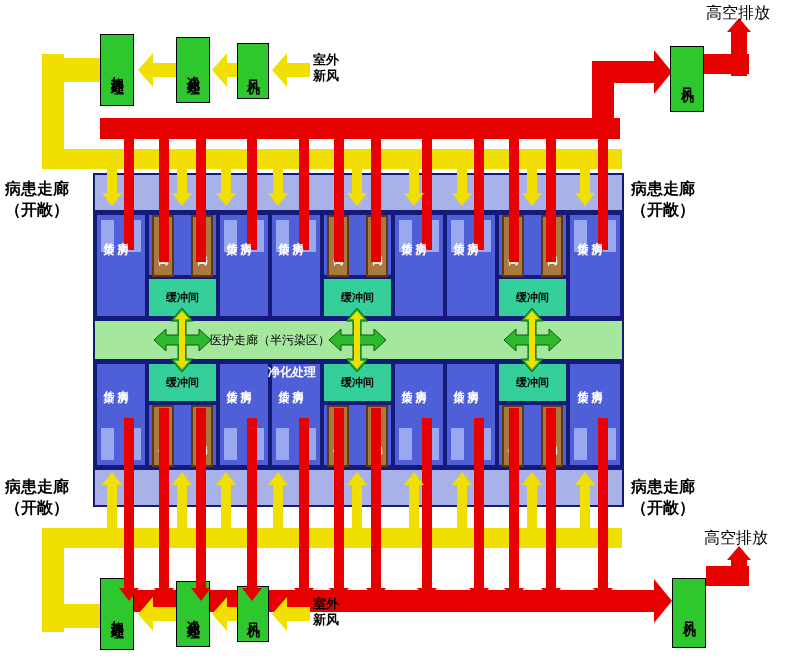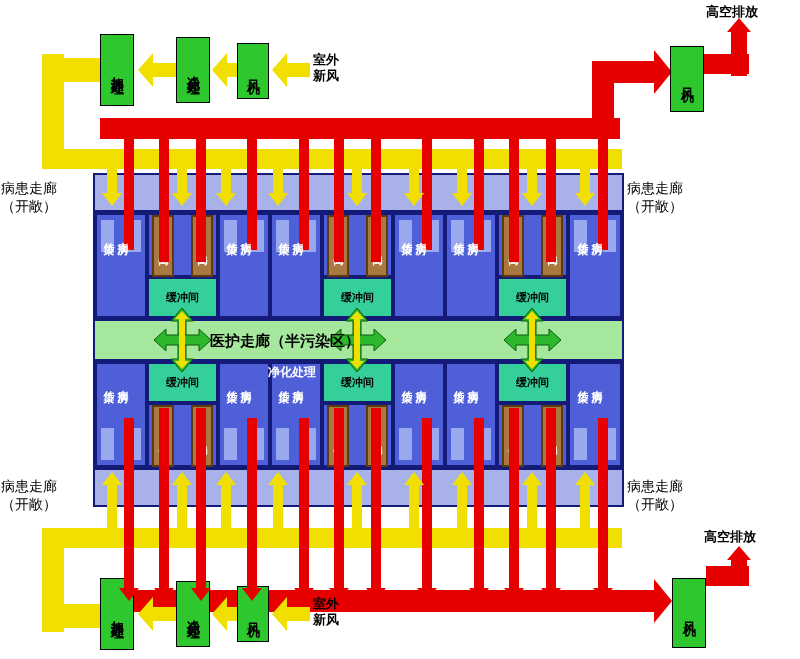--- a/index.html
+++ b/index.html
@@ -30,25 +30,25 @@
   .bath{position:absolute;background:var(--bath);border:2px solid #5e3a12;box-sizing:border-box;z-index:3}
   .bufroom{position:absolute;background:var(--buf);border:2px solid #141a78;box-sizing:border-box;z-index:3}
   .flexc{display:flex;align-items:center;justify-content:center}
   .ebox{position:absolute;background:var(--grn);border:1px solid #000;z-index:3;box-sizing:border-box;
         display:flex;align-items:center;justify-content:center}
   .vtext{writing-mode:vertical-lr;font-weight:bold;font-size:13px;letter-spacing:2px}
   .wlabel{writing-mode:vertical-lr;white-space:pre-line;color:#fff;font-weight:bold;
           font-size:11px;line-height:14px;letter-spacing:2px}
   .blabel{writing-mode:vertical-lr;color:#fff;font-weight:bold;font-size:10px;letter-spacing:1px;z-index:6;position:relative}
   .bflabel{font-size:11px;font-weight:bold;color:#000;z-index:6;position:relative}
-  .clabel{position:absolute;width:72px;text-align:left;font-weight:normal;font-size:14px;line-height:1.3;z-index:6}
+  .clabel{position:absolute;width:72px;text-align:center;font-weight:bold;font-size:16px;line-height:1.3;z-index:6}
   .clabel span{display:block}
-  .stafflabel{position:absolute;font-weight:bold;font-size:15px;z-index:6}
+  .stafflabel{position:absolute;font-weight:normal;font-size:12px;z-index:6}
   .semilabel{position:absolute;font-weight:bold;font-size:12px;color:#fff;z-index:6}
-  .extext{position:absolute;font-weight:bold;font-size:13px;z-index:3}
+  .extext{position:absolute;font-weight:normal;font-size:16px;z-index:3}
   .fresh{position:absolute;width:30px;text-align:center;font-weight:bold;font-size:13px;line-height:1.25;z-index:3}
   .triR{position:absolute;width:0;height:0;border-top:22px solid transparent;
         border-bottom:22px solid transparent;border-left:18px solid var(--red);z-index:1}
   .triU{position:absolute;width:0;height:0;border-left:12px solid transparent;
         border-right:12px solid transparent;border-bottom:14px solid var(--red);z-index:1}
   .hUp,.hDn,.hLt,.shaft{position:absolute;z-index:5}
   .hUp{width:0;height:0;border-left:10px solid transparent;border-right:10px solid transparent;
        border-bottom:13px solid var(--red)}
   .hDn{width:0;height:0;border-left:10px solid transparent;border-right:10px solid transparent;
        border-top:13px solid var(--red)}

